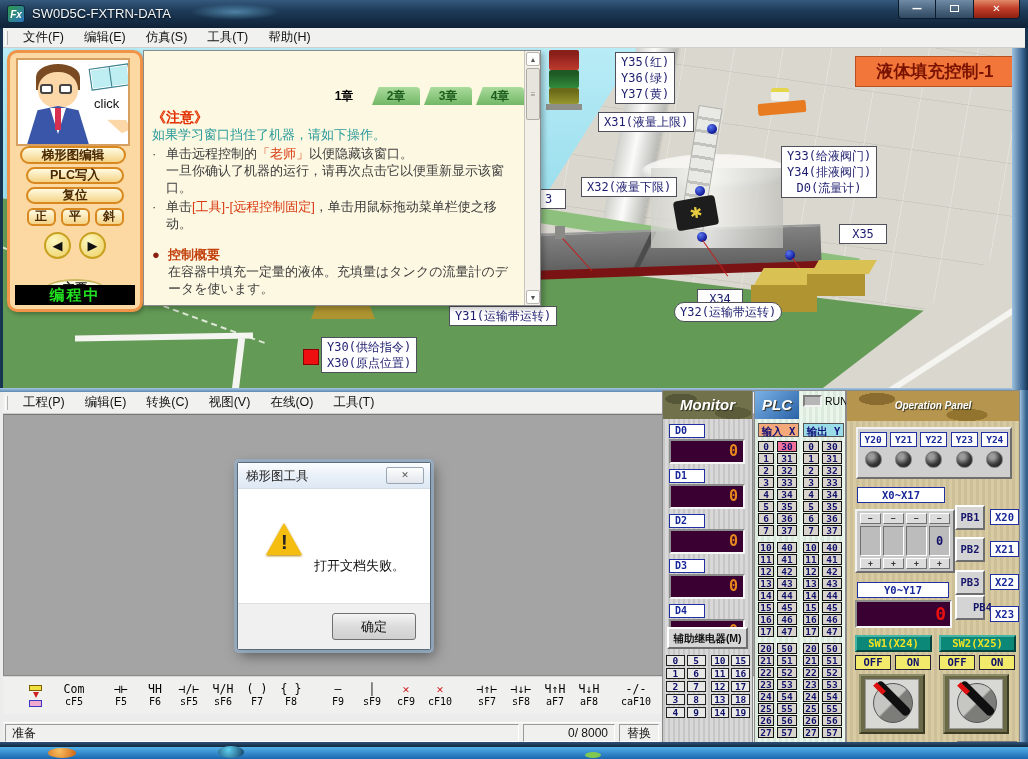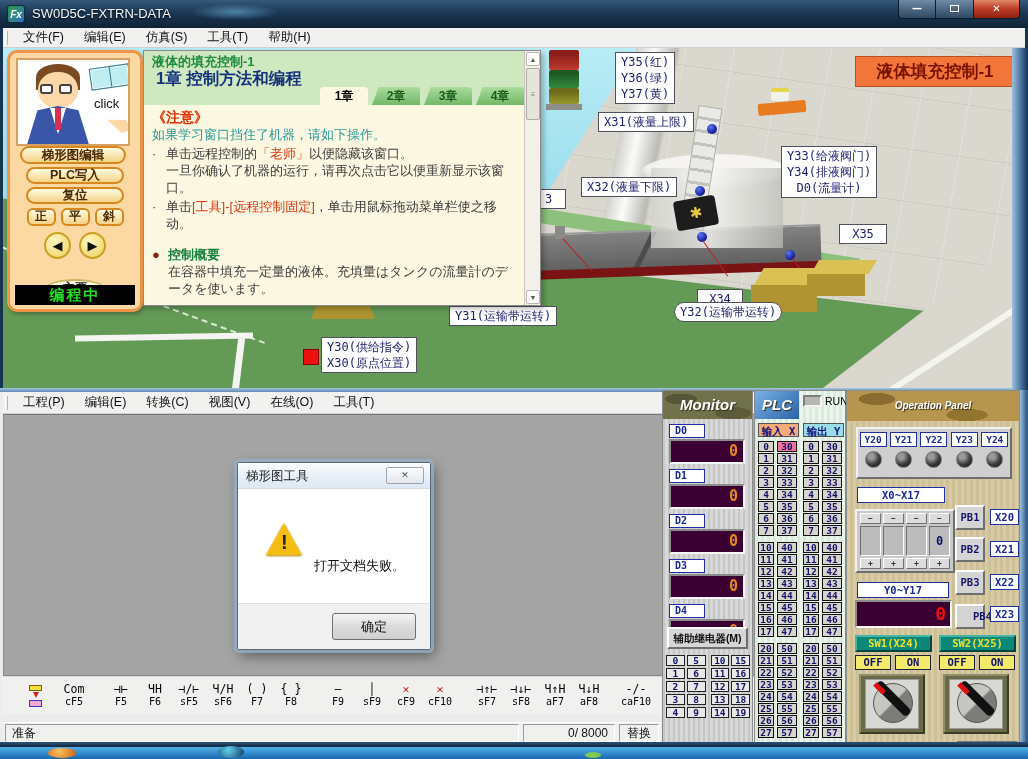--- a/index.html
+++ b/index.html
@@ -125,21 +125,21 @@
   #lesson-title{position:absolute;left:12px;top:17px;font:bold 16.5px "Liberation Sans",sans-serif;color:#15337d;}
   #tabs{position:absolute;right:16px;top:36px;display:flex;}
   .tab{width:48px;height:18px;margin-left:4px;text-align:center;font:bold 12px "Liberation Sans",sans-serif;
     line-height:18px;color:#1c5c1c;background:linear-gradient(#aadb9c,#72b866);
     clip-path:polygon(14% 0,100% 0,100% 100%,0 100%);border-radius:4px 4px 0 0;}
   .tab.active{background:#fdf8e2;color:#000;clip-path:none;}
   #lesson-body{position:absolute;left:0;top:54px;width:382px;height:202px;padding:4px 6px 0 8px;
     font-size:13px;color:#3c3c3c;line-height:17px;}
   .red{color:#d83b14;}
   .teal{color:#2a9a9a;}
-  .brown{color:#15803d;font-weight:bold;}
+  .brown{color:#c2410c;font-weight:bold;}
   .bullet-line{display:flex;margin-top:2px;}
   .bullet-line .b{width:14px;flex:none;}
   #notice-head{font-weight:bold;font-size:14px;color:#e23000;}
   #ov-row{margin-top:14px;display:flex;}
   #ov-row .dot{color:#8a2010;width:16px;flex:none;font-size:13px;}
   #ov-body{margin-left:16px;}
   
   #lscroll{position:absolute;right:0;top:0;width:16px;height:100%;background:#f2f0e8;border-left:1px solid #c8c6be;}
   .sbtn{position:absolute;left:1px;width:14px;height:14px;background:#fdfdfb;border:1px solid #b8b6ae;
     color:#555;font-size:7px;text-align:center;line-height:13px;border-radius:2px;}
@@ -421,24 +421,20 @@
         </div>
       <div id="arrow-row">
         <div class="arrowbtn">◀</div>
         <div class="arrowbtn">▶</div>
       </div>
       <div id="mainbtn">主要</div>
       <div id="rstatus">编程中</div>
     </div>
 
     <div id="lesson">
-      <div id="lesson-head">
-        <div id="lesson-sub">液体的填充控制-1</div>
-        <div id="lesson-title">1章  控制方法和编程</div>
-      </div>
       <div id="tabs">
           <div class="tab active">1章</div>
           <div class="tab">2章</div>
           <div class="tab">3章</div>
           <div class="tab">4章</div>
         </div>
       <div id="lesson-body">
         <div id="notice-head">《注意》</div>
         <div class="teal">如果学习窗口挡住了机器，请如下操作。</div>
         <div class="bullet-line">
@@ -907,21 +903,21 @@
             <div class="dbtn">+</div>
           </div>
       </div>
       <div id="pbs">
           <div class="pbbtn" style="top: 114px;">PB1</div>
           <div class="pbaddr wbox" style="top: 118px;">X20</div>
           <div class="pbbtn" style="top: 146px;">PB2</div>
           <div class="pbaddr wbox" style="top: 150px;">X21</div>
           <div class="pbbtn" style="top: 179px;">PB3</div>
           <div class="pbaddr wbox" style="top: 183px;">X22</div>
-          <div class="pbbtn" style="top: 213px; padding-left: 16px;">PB4</div>
+          <div class="pbbtn" style="top: 204px; padding-left: 16px;">PB4</div>
           <div class="pbaddr wbox" style="top: 215px;">X23</div>
         </div>
       <div id="yrange" class="wbox">Y0~Y17</div>
       <div id="ydisp">0</div>
 
       <div class="swlabel" style="left:8px;">SW1(X24)</div>
       <div class="swlabel" style="left:92px;">SW2(X25)</div>
       <div class="offon" style="left:8px;">OFF</div>
       <div class="offon" style="left:48px;">ON</div>
       <div class="offon" style="left:92px;">OFF</div>

